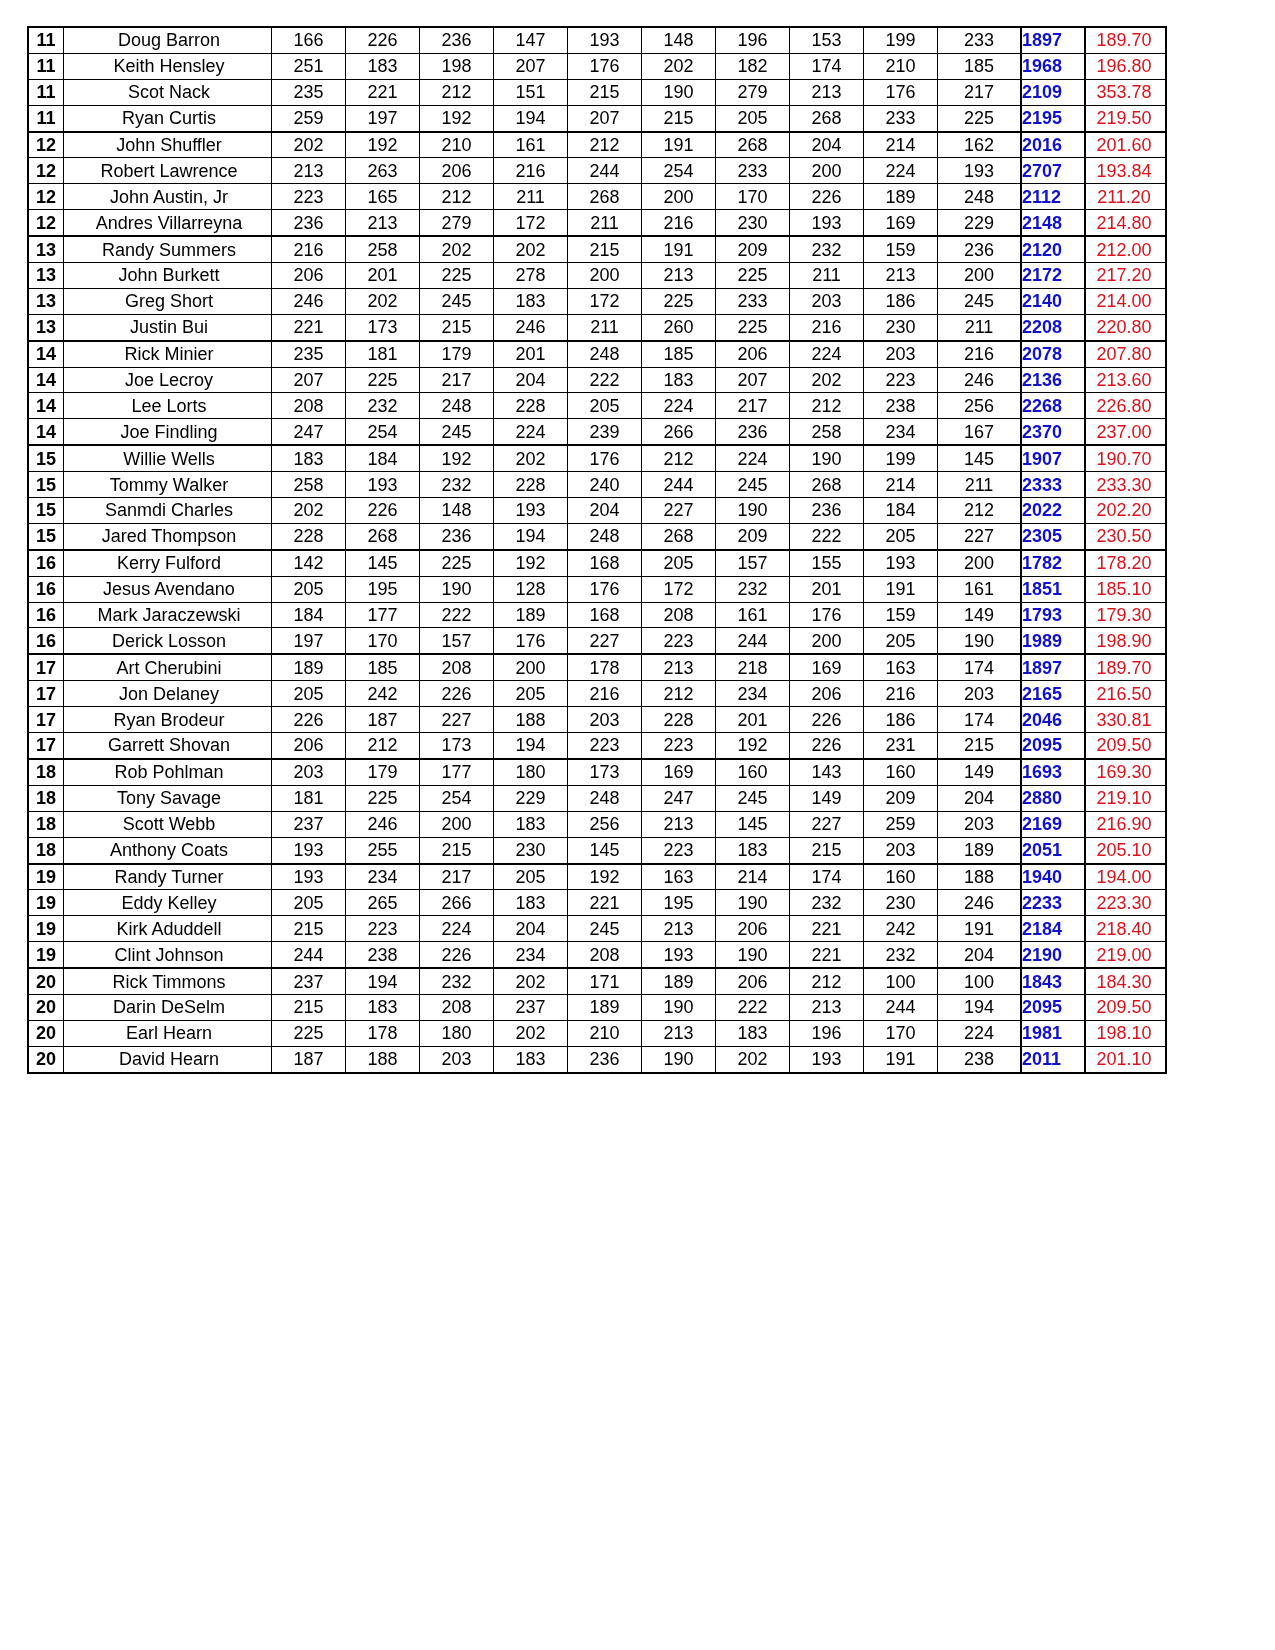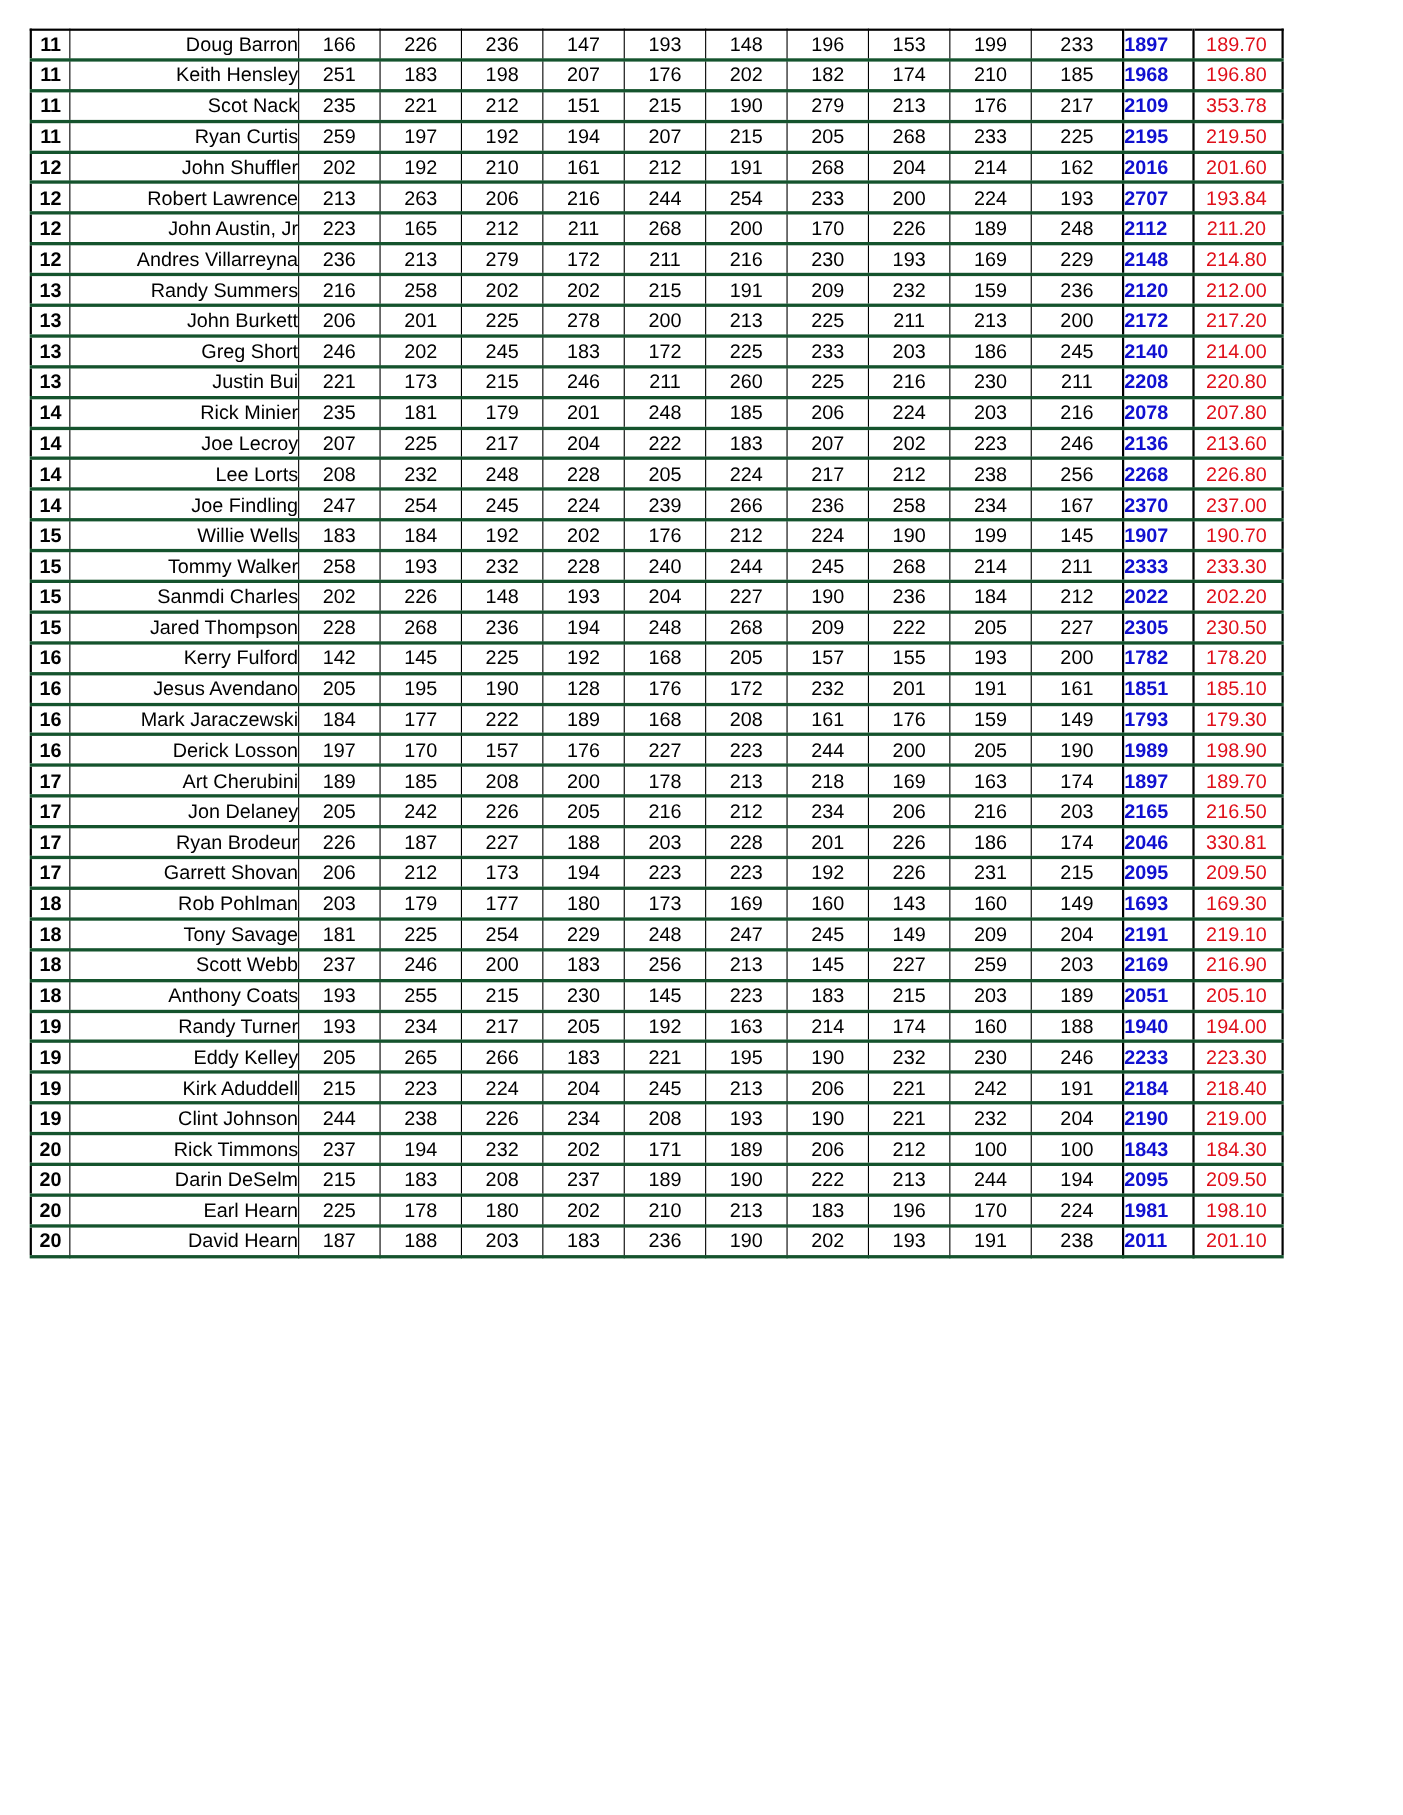--- a/index.html
+++ b/index.html
@@ -1,22 +1,22 @@
 <!DOCTYPE html>
 <html><head>
   <meta charset="utf-8">
   <style>
     html, body { margin: 0; padding: 0; background: #ffffff; }
     body { width: 1275px; height: 1650px; position: relative; overflow: hidden; font-family: "Liberation Sans", sans-serif; }
     #sheet { position: absolute; left: 27px; top: 26px; border-collapse: collapse; table-layout: fixed; border: 2px solid #000; }
     #sheet td { border: 1px solid #000; height: 24.9px; padding: 0; font-size: 18px; line-height: 24px; color: #000; white-space: nowrap; overflow: hidden; }
-    #sheet tr { border-bottom: 3px solid #14532d; }
+    #sheet tr { border-bottom: 1px solid #14532d; }
     #sheet tr.group-start td { border-top: 2px solid #000; }
     td.rank { width: 34px; text-align: center; font-weight: bold; font-size: 19px; }
-    td.name { width: 204px; text-align: right; padding-left: 3px !important; font-size: 19px; margin-left: 20px; }
+    td.name { width: 204px; text-align: center; padding-left: 3px !important; font-size: 19px; margin-left: 20px; }
     td.game { width: 73px; text-align: center; font-size: 17px; }
     td.game.g10 { width: 82px; }
     td.total { width: 62px; font-weight: bold; color: #1010d0 !important; font-size: 17px; }
     td.avg { width: 76px; text-align: center; padding-right: 3px !important; color: #e0101a !important; font-size: 17px; }
     td.sep-left { border-left: 2px solid #000 !important; }
   </style>
 </head>
 <body>
 
 <table id="sheet">
@@ -520,21 +520,21 @@
     <td class="game">181</td>
     <td class="game">225</td>
     <td class="game">254</td>
     <td class="game">229</td>
     <td class="game">248</td>
     <td class="game">247</td>
     <td class="game">245</td>
     <td class="game">149</td>
     <td class="game">209</td>
     <td class="game g10">204</td>
-    <td class="total sep-left">2191</td>
+    <td class="total sep-left">2880</td>
     <td class="avg sep-left">219.10</td>
   </tr>
 
   <tr>
     <td class="rank">18</td>
     <td class="name">Scott Webb</td>
     <td class="game">237</td>
     <td class="game">246</td>
     <td class="game">200</td>
     <td class="game">183</td>

